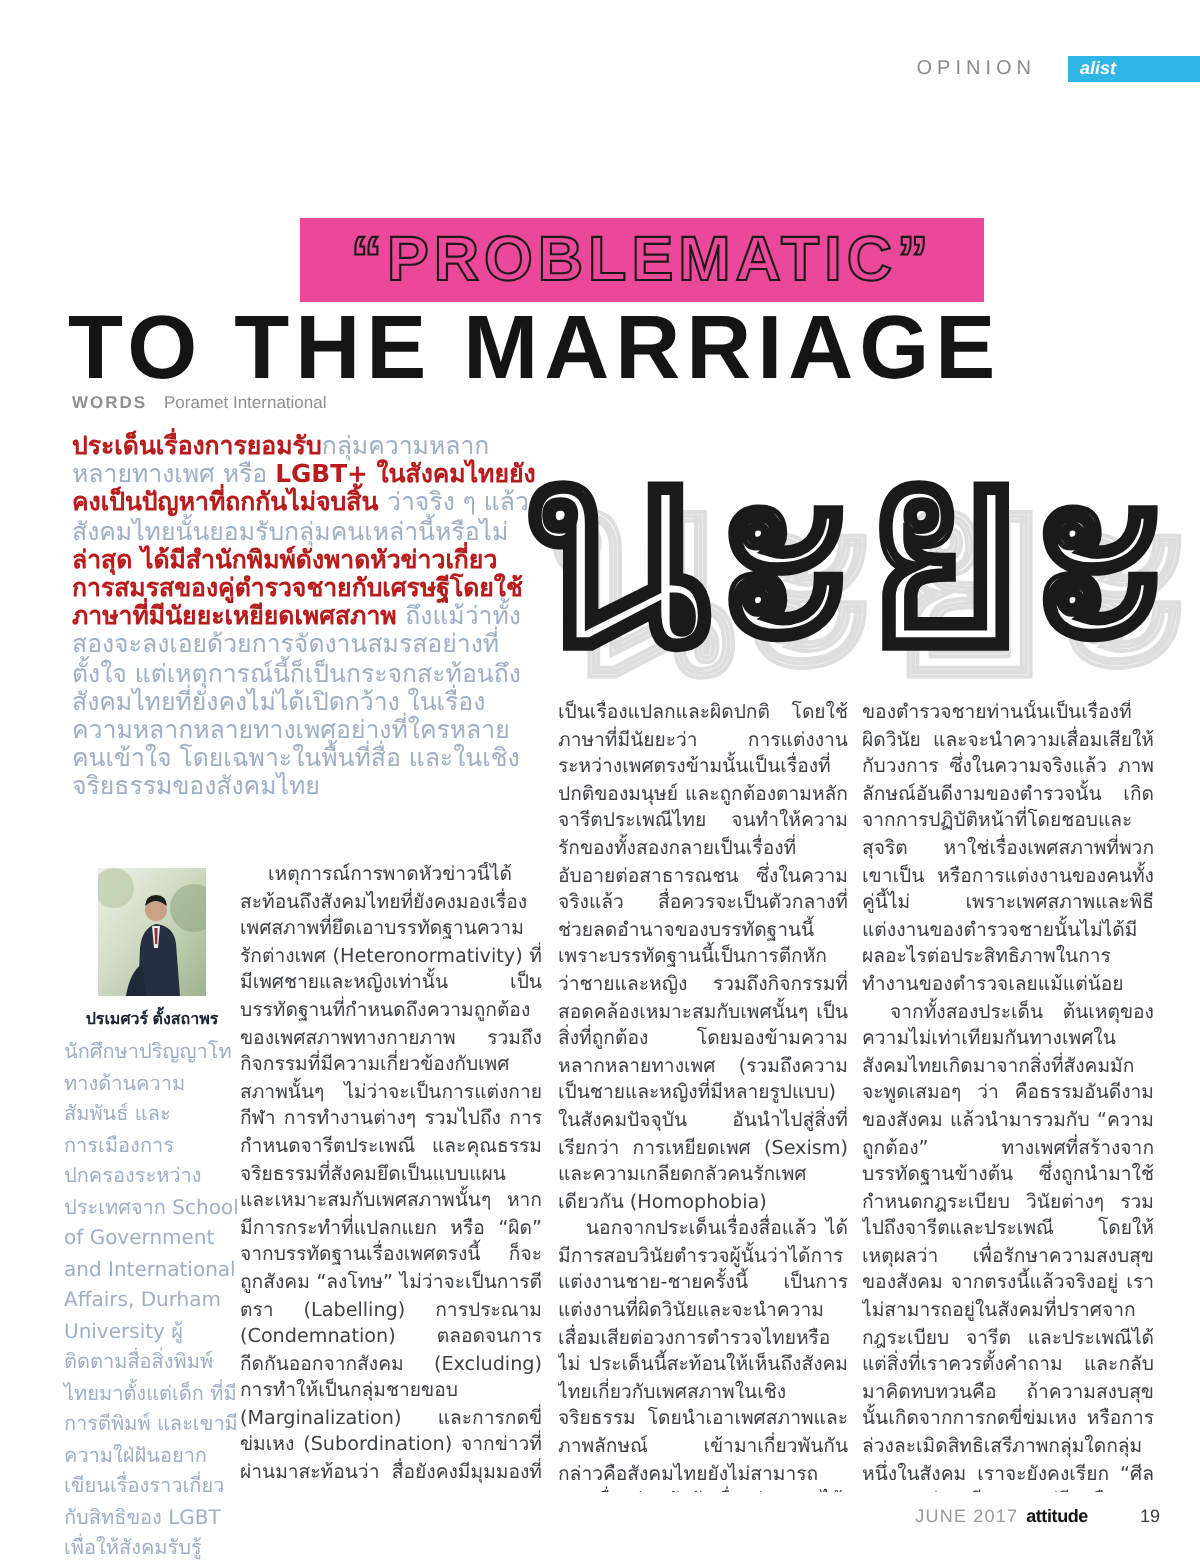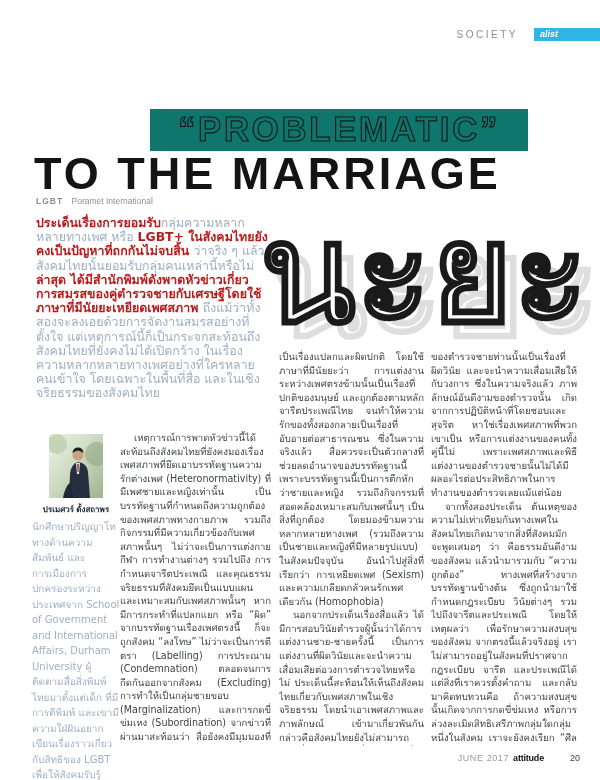--- a/index.html
+++ b/index.html
@@ -11,22 +11,22 @@
   
   .header{position:absolute;top:28px;right:0;display:flex;align-items:center;}
   .section-label{font-size:10px;letter-spacing:2.5px;color:#8b8b8b;font-weight:400;}
   .section-tag{margin-left:16px;background:#2fb6e4;color:#ffffff;font-size:9px;
     font-weight:700;font-style:italic;width:60px;padding:1px 0 2px 6px;line-height:10px;}
   
   .h1,.h3{position:absolute;left:34px;color:#141414;font-weight:700;
     font-size:45px;line-height:1;letter-spacing:1.5px;white-space:nowrap;}
   .h1{top:63px;}
   .h3{top:151px;letter-spacing:3px;}
-  .h2band{position:absolute;left:150px;top:109px;width:378px;height:42px;
-    background:#0f766e;display:flex;align-items:center;justify-content:flex-start;}
+  .h2band{position:absolute;left:150px;top:109px;width:342px;height:42px;
+    background:#ec4899;display:flex;align-items:center;justify-content:flex-start;}
   .h2band svg{display:block;}
   
   .byline{position:absolute;left:36px;top:196px;font-size:8.5px;color:#8f8f8f;}
   .byline .wlabel{letter-spacing:1px;font-weight:700;margin-right:6px;}
   
   .intro{position:absolute;left:36px;top:216px;width:232px;
     font-size:12.4px;line-height:14.2px;font-family:"DejaVu Sans","Liberation Sans",sans-serif;}
   .intro .seg-bold{font-weight:700;color:#b91c1c;}
   .intro .seg-light{color:#9fafc4;}
   
@@ -53,33 +53,33 @@
   .footer .issue{color:#9a9a9a;letter-spacing:0.6px;}
   .footer .mag{color:#111111;font-weight:700;margin-left:4px;letter-spacing:-0.2px;}
   .footer .pageno{color:#3a3a3a;margin-left:26px;}
 </style>
 </head>
 <body>
 
 <div class="page">
 
   <div class="header">
-    <span class="section-label">SOCIETY</span>
+    <span class="section-label">OPINION</span>
     <span class="section-tag">alist</span>
   </div>
 
   <div class="h2band">
     <svg width="414" height="40" viewBox="0 0 414 40">
       <text x="207" y="32" text-anchor="middle" font-family="Liberation Sans, DejaVu Sans, sans-serif" font-size="38" font-weight="700" letter-spacing="3" fill="none" stroke="#1a1a1a" stroke-width="1.3">“PROBLEMATIC”</text>
     </svg>
   </div>
   <div class="h3">TO THE MARRIAGE</div>
 
   <div class="byline">
-    <span class="wlabel">LGBT</span>
+    <span class="wlabel">WORDS</span>
     <span>Poramet International</span>
   </div>
 
   <div class="intro"><span class="seg-bold">ประเด็นเรื่องการยอมรับ</span><span class="seg-light">กลุ่มความหลากหลายทางเพศ หรือ </span><span class="seg-bold">LGBT+ ในสังคมไทยยังคงเป็นปัญหาที่ถกกันไม่จบสิ้น </span><span class="seg-light">ว่าจริง ๆ แล้วสังคมไทยนั้นยอมรับกลุ่มคนเหล่านี้หรือไม่ </span><span class="seg-bold">ล่าสุด ได้มีสำนักพิมพ์ดังพาดหัวข่าวเกี่ยวการสมรสของคู่ตำรวจชายกับเศรษฐีโดยใช้ภาษาที่มีนัยยะเหยียดเพศสภาพ </span><span class="seg-light">ถึงแม้ว่าทั้งสองจะลงเอยด้วยการจัดงานสมรสอย่างที่ตั้งใจ แต่เหตุการณ์นี้ก็เป็นกระจกสะท้อนถึงสังคมไทยที่ยังคงไม่ได้เปิดกว้าง ในเรื่องความหลากหลายทางเพศอย่างที่ใครหลายคนเข้าใจ โดยเฉพาะในพื้นที่สื่อ และในเชิงจริยธรรมของสังคมไทย</span></div>
 
   <div class="watermark">
     <svg width="344" height="168" viewBox="0 0 344 168">
       <text x="16" y="152" font-family="DejaVu Sans, Liberation Sans, sans-serif" font-size="140" font-weight="700" fill="none" stroke="#dedede" stroke-width="2">นะยะ</text>
       <text x="4" y="138" font-family="DejaVu Sans, Liberation Sans, sans-serif" font-size="140" font-weight="700" fill="#ffffff" stroke="#1a1a1a" stroke-width="2.4">นะยะ</text>
     </svg>
@@ -118,16 +118,16 @@
       <p class="indent">นอกจากประเด็นเรื่องสื่อแล้ว ได้มีการสอบวินัยตำรวจผู้นั้นว่าได้การแต่งงานชาย-ชายครั้งนี้ เป็นการแต่งงานที่ผิดวินัยและจะนำความเสื่อมเสียต่อวงการตำรวจไทยหรือไม่ ประเด็นนี้สะท้อนให้เห็นถึงสังคมไทยเกี่ยวกับเพศสภาพในเชิงจริยธรรม โดยนำเอาเพศสภาพและภาพลักษณ์ เข้ามาเกี่ยวพันกัน กล่าวคือสังคมไทยยังไม่สามารถแยกเรื่องส่วนตัวกับเรื่องส่วนรวมได้ ถ้าหากพูดถึง ภาพลักษณ์ “อันดีงาม” ในวิชาชีพ สังคมควรให้ความสนใจ สิ่งที่เขาทำหน้าที่มากกว่าสิ่งที่เขาเป็น เพราะทั้งสองอย่างนี้ไม่ได้มีความเกี่ยวข้องกันเลย ดังจะเห็นได้จากข่าวอันมีนัยยะว่า ตำรวจไทยกำลังผลิตความคิดที่ว่า เพศสภาพ และการแต่งงาน</p>
     </div>
   <div class="col" id="col3">
       <p>ของตำรวจชายท่านนั้นเป็นเรื่องที่ผิดวินัย และจะนำความเสื่อมเสียให้กับวงการ ซึ่งในความจริงแล้ว ภาพลักษณ์อันดีงามของตำรวจนั้น เกิดจากการปฏิบัติหน้าที่โดยชอบและสุจริต หาใช่เรื่องเพศสภาพที่พวกเขาเป็น หรือการแต่งงานของคนทั้งคู่นี้ไม่ เพราะเพศสภาพและพิธีแต่งงานของตำรวจชายนั้นไม่ได้มีผลอะไรต่อประสิทธิภาพในการทำงานของตำรวจเลยแม้แต่น้อย</p>
       <p class="indent">จากทั้งสองประเด็น ต้นเหตุของความไม่เท่าเทียมกันทางเพศในสังคมไทยเกิดมาจากสิ่งที่สังคมมักจะพูดเสมอๆ ว่า คือธรรมอันดีงามของสังคม แล้วนำมารวมกับ “ความถูกต้อง” ทางเพศที่สร้างจากบรรทัดฐานข้างต้น ซึ่งถูกนำมาใช้กำหนดกฎระเบียบ วินัยต่างๆ รวมไปถึงจารีตและประเพณี โดยให้เหตุผลว่า เพื่อรักษาความสงบสุขของสังคม จากตรงนี้แล้วจริงอยู่ เราไม่สามารถอยู่ในสังคมที่ปราศจากกฎระเบียบ จารีต และประเพณีได้ แต่สิ่งที่เราควรตั้งคำถาม และกลับมาคิดทบทวนคือ ถ้าความสงบสุขนั้นเกิดจากการกดขี่ข่มเหง หรือการล่วงละเมิดสิทธิเสรีภาพกลุ่มใดกลุ่มหนึ่งในสังคม เราจะยังคงเรียก “ศีลธรรม” ว่า “ดีงาม” อยู่อีกหรือ เราควรกลับมานั่งคิดทบทวนว่าอะไรคือศีลธรรมอันดีงามกันแน่ เพื่อที่จะสร้างกฎระเบียบ จารีต และประเพณีที่ครอบคลุม และให้ความเคารพในความเป็นมนุษย์ของคนทุกกลุ่มในสังคม</p>
     </div>
 
   <div class="footer">
     <span class="issue">JUNE 2017</span>
     <span class="mag">attitude</span>
-    <span class="pageno">20</span>
+    <span class="pageno">19</span>
   </div>
 
 </div>
 
 </body></html>

